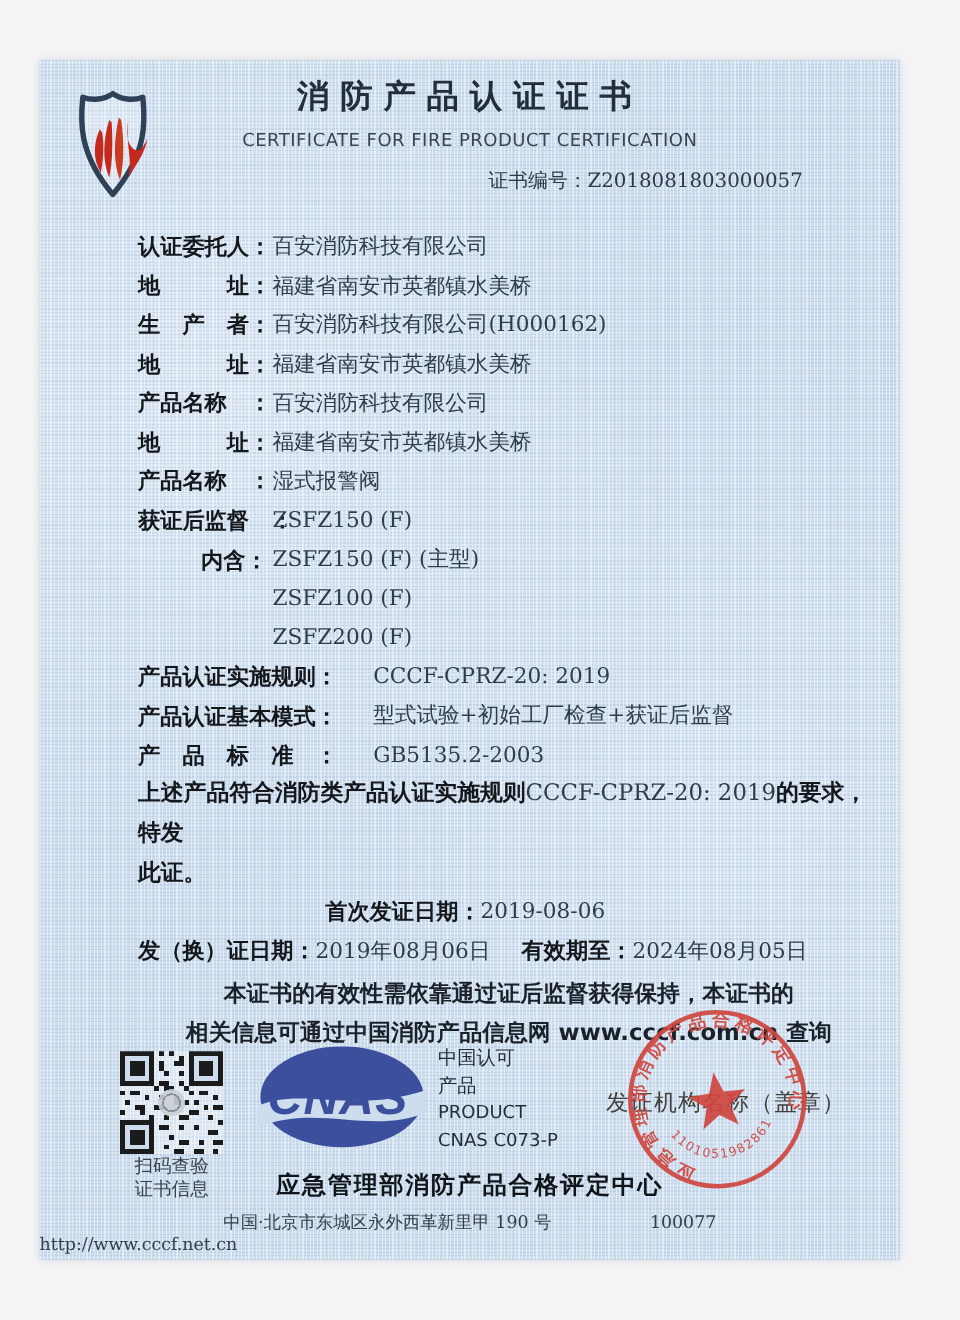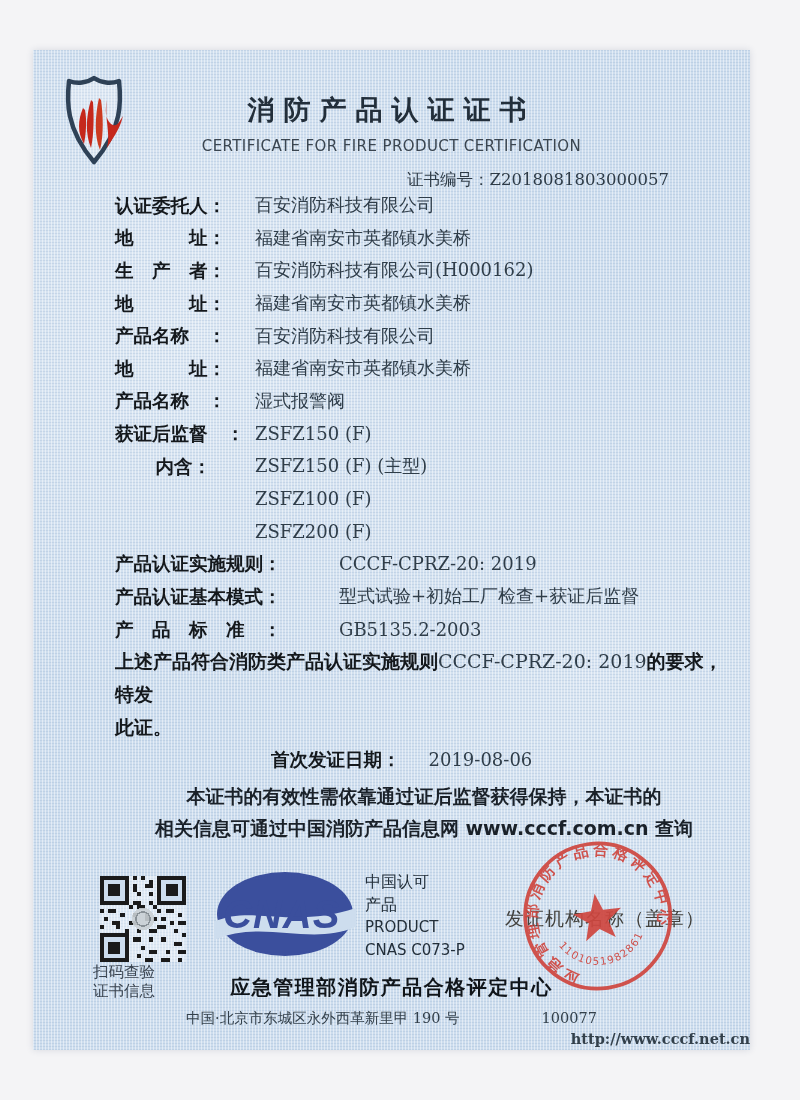--- a/index.html
+++ b/index.html
@@ -14,66 +14,66 @@
     background-image:
       repeating-linear-gradient(90deg, rgba(255,255,255,.45) 0 1px, rgba(0,0,0,0) 1px 3px),
       repeating-linear-gradient(0deg, rgba(135,165,200,.22) 0 1px, rgba(0,0,0,0) 1px 3px),
       radial-gradient(circle at 22% 28%, rgba(255,255,255,.30), rgba(255,255,255,0) 42%),
       radial-gradient(circle at 78% 62%, rgba(255,255,255,.22), rgba(255,255,255,0) 46%);
     box-shadow:0 0 7px rgba(40,60,90,.14);
     color:#2b3640;
   }
   .logo{position:absolute;left:28px;top:24px;}
   .title{
-    text-align:center;padding-top:45px;font-size:27px;font-weight:bold;
+    text-align:center;padding-top:16px;font-size:27px;font-weight:bold;
     letter-spacing:9px;color:#222e3a;line-height:30px;
   }
   .subtitle{
     text-align:center;margin-top:12px;font-size:15px;letter-spacing:.4px;
     color:#3a4550;line-height:18px;
   }
   .certno{
     text-align:right;padding-right:81px;margin-top:14px;font-size:16.5px;
     font-family:"DejaVu Serif","Liberation Serif",serif;color:#2e3b47;
   }
   .fields{position:absolute;left:82px;top:139px;width:618px;}
-  .row{height:32.6px;display:flex;align-items:center;white-space:nowrap;gap:28px;}
+  .row{height:32.6px;display:flex;align-items:center;white-space:nowrap;}
   .lbl{font-weight:bold;font-size:18.5px;color:#14181c;flex:none;}
   .lbl-n{width:112px;}
   .lbl-w{width:196px;}
-  .lbl-inner{width:112px;text-align:right;padding-right:16px;box-sizing:border-box;}
+  .lbl-inner{width:112px;text-align:right;padding-right:4px;box-sizing:border-box;}
   .sp-n{width:112px;flex:none;}
   .val{font-family:"DejaVu Serif","Liberation Serif",serif;font-size:18px;color:#2f3d49;}
   .stmt{font-size:19px;line-height:32.6px;color:#14181c;}
   .stmt .b{font-weight:bold;}
   .stmt .c{font-family:"DejaVu Serif","Liberation Serif",serif;font-weight:normal;color:#2f3d49;}
   .first-issue{margin-left:142px;padding-left:14px;}
   .gap26{width:26px;flex:none;}
   .notice{margin-top:4px;text-align:center;font-weight:bold;font-size:19px;line-height:32.6px;color:#1a2129;}
   .qr{position:absolute;left:67px;top:826px;width:86px;height:86px;}
   .qr-caption{
-    position:absolute;left:60px;top:913px;width:100px;text-align:left;
+    position:absolute;left:60px;top:913px;width:100px;text-align:center;
     font-family:"DejaVu Serif","Liberation Serif",serif;font-size:15.5px;
     line-height:19px;color:#3a4450;
   }
   .cnas-logo{position:absolute;left:181px;top:820px;text-align:right;}
   .cnas-text{position:absolute;left:332px;top:821px;font-size:16px;line-height:22.5px;color:#232f3a;}
   .cnas-text .en{font-size:15px;}
   .org{
     position:absolute;left:0;right:0;top:924px;text-align:center;
     font-weight:bold;font-size:20px;letter-spacing:1.5px;color:#10151a;
   }
   .addr{
     position:absolute;left:0;right:0;top:959px;text-align:center;
     font-family:"DejaVu Serif","Liberation Serif",serif;font-size:14.5px;color:#33404b;
   }
   .addr .post{margin-left:42px;padding-left:40px;}
   .web{
-    position:absolute;left:0;right:0;top:980px;text-align:right;
-    font-family:"DejaVu Serif","Liberation Serif",serif;font-size:14.5px;color:#33404b;font-weight:bold;
+    position:absolute;left:0;right:0;top:980px;text-align:left;
+    font-family:"DejaVu Serif","Liberation Serif",serif;font-size:14.5px;color:#33404b;
   }
   .seal{position:absolute;left:485px;top:786px;opacity:.92;transform:rotate(-8deg);}
   .seal-overlay{
     position:absolute;left:462px;top:856px;width:220px;text-align:center;
     font-family:"DejaVu Serif","Liberation Serif",serif;font-size:19px;
     letter-spacing:1px;color:#42413d;
   }
 </style>
 </head>
 <body>
@@ -156,20 +156,27 @@
       </div>
 
     <div class="stmt">
       <span class="b">上述产品符合消防类产品认证实施规则</span><span class="c">CCCF-CPRZ-20: 2019</span><span class="b">的要求，特发</span><br>
       <span class="b">此证。</span>
     </div>
 
     <div class="row first-issue">
       <span class="lbl">首次发证日期：</span>
       <span class="val">2019-08-06</span>
+    </div>
+    <div class="row">
+      <span class="lbl">发（换）证日期：</span>
+      <span class="val">2019年08月06日</span>
+      <span class="gap26"></span>
+      <span class="lbl">有效期至：</span>
+      <span class="val">2024年08月05日</span>
     </div>
 
     <div class="notice">
       <div>本证书的有效性需依靠通过证后监督获得保持，本证书的</div>
       <div>相关信息可通过中国消防产品信息网 www.cccf.com.cn 查询</div>
     </div>
   </div>
 
   <div class="qr">
     <svg width="86" height="86" viewBox="0 0 84 84" shape-rendering="crispEdges">

